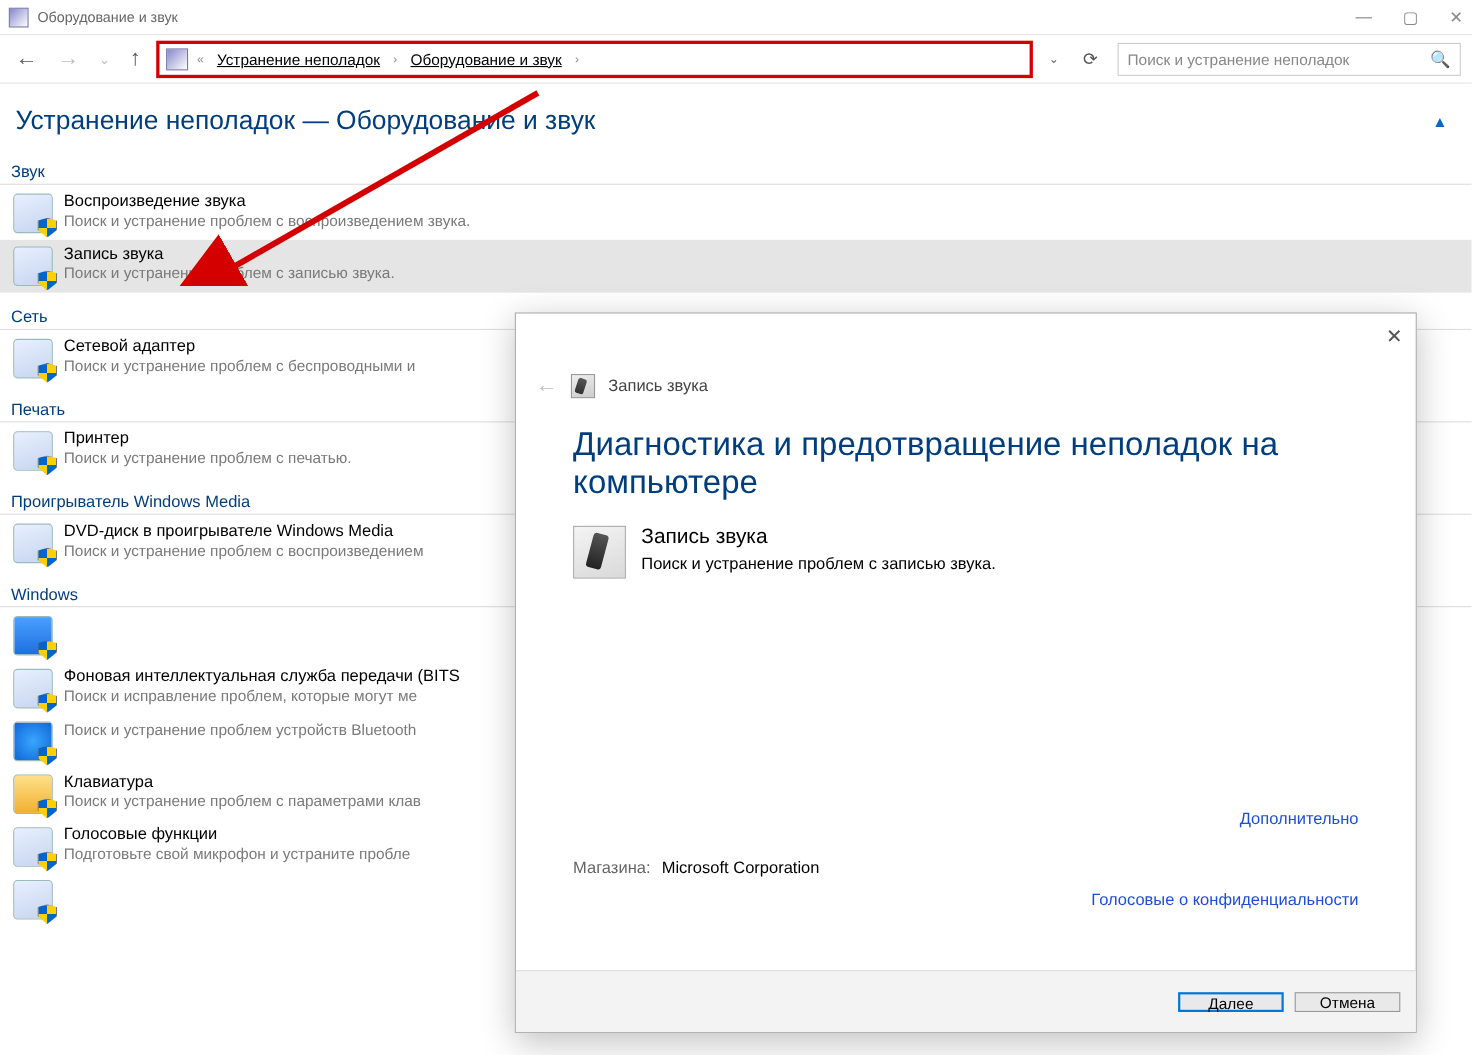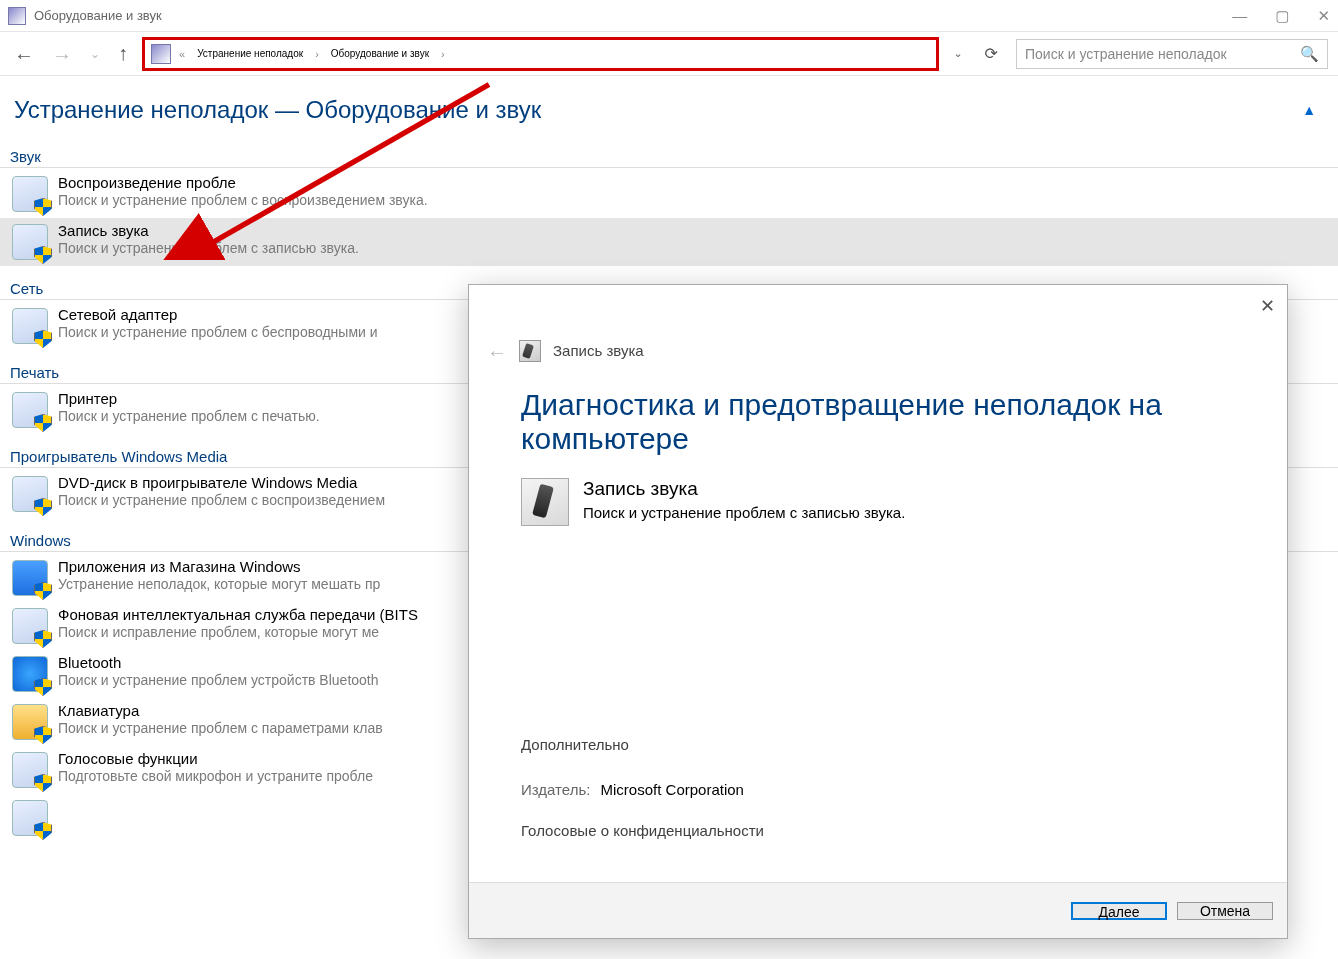--- a/index.html
+++ b/index.html
@@ -50,21 +50,21 @@
     gap: 6px;
     background: #fff;
   }
   .bcicon {
     width: 20px; height: 20px;
     background: linear-gradient(135deg,#88c 0,#fff 100%);
     border: 1px solid #77a;
     display:inline-block;
   }
   .bc-chev { color:#888; font-size:11px; padding:0 2px; }
-  .bc-item { color:#000; font-size: 10px; padding: 2px 4px; cursor: pointer; }
+  .bc-item { color:#000; font-size: 14px; padding: 2px 4px; cursor: pointer; text-decoration: underline; }
   .bc-dd { color:#666; font-size:11px; padding:0 4px; cursor:pointer; }
   .refresh { color:#555; font-size:16px; padding:0 8px; cursor:pointer; }
   .searchbox {
     width: 312px; height: 30px;
     border: 1px solid #ccc;
     display:flex; align-items:center;
     padding: 0 8px;
     color:#888;
     justify-content:space-between;
   }
@@ -179,21 +179,21 @@
     content:"";
     position:absolute; left:14px; top:6px;
     width:14px; height:32px;
     background:linear-gradient(#555,#222);
     border-radius:3px;
     transform:rotate(15deg);
   }
   .wiz-h2 { font-size:19px; color:#000; }
   .wiz-desc { font-size:15px; color:#000; margin-top:4px; }
   .wiz-links { margin-top: 210px; }
-  .wiz-link { color:#404040; font-size:15px; display:block; margin-top:24px; cursor:pointer; }
+  .wiz-link { color:#1d4ed8; font-size:15px; display:block; margin-top:12px; cursor:pointer;text-align:right; }
   .wiz-pub { margin-top:28px; font-size:15px; }
   .wiz-pub .lbl { color:#666; margin-right:6px; }
   .wizard-footer {
     height:56px;
     border-top:1px solid #ddd;
     display:flex; align-items:center; justify-content:flex-end;
     gap:10px; padding:0 14px;
     background:#f3f3f3;
   }
   .btn {
@@ -245,21 +245,21 @@
 
   <div class="catlist">
 
     <div class="category-label">Звук</div>
     <div class="ts-item">
       <div class="ts-icon">
           <div class="base"></div>
           <div class="shield"></div>
         </div>
       <div class="ts-text">
-        <div class="ts-title">Воспроизведение пробле</div>
+        <div class="ts-title">Воспроизведение звука</div>
         <div class="ts-desc">Поиск и устранение проблем с воспроизведением звука.</div>
       </div>
     </div>
     <div class="ts-item selected">
       <div class="ts-icon">
           <div class="base"></div>
           <div class="shield"></div>
         </div>
       <div class="ts-text">
         <div class="ts-title">Запись звука</div>
@@ -302,42 +302,37 @@
         <div class="ts-desc">Поиск и устранение проблем с воспроизведением</div>
       </div>
     </div>
 
     <div class="category-label">Windows</div>
     <div class="ts-item">
       <div class="ts-icon">
           <div class="base" style="background:linear-gradient(#4aa0ff,#1d6fe0)"></div>
           <div class="shield"></div>
         </div>
-      <div class="ts-text">
-        <div class="ts-title">Приложения из Магазина Windows</div>
-        <div class="ts-desc">Устранение неполадок, которые могут мешать пр</div>
-      </div>
     </div>
     <div class="ts-item">
       <div class="ts-icon">
           <div class="base"></div>
           <div class="shield"></div>
         </div>
       <div class="ts-text">
         <div class="ts-title">Фоновая интеллектуальная служба передачи (BITS</div>
         <div class="ts-desc">Поиск и исправление проблем, которые могут ме</div>
       </div>
     </div>
     <div class="ts-item">
       <div class="ts-icon">
           <div class="base" style="background:radial-gradient(#3aa5ff,#0e66d6)"></div>
           <div class="shield"></div>
         </div>
       <div class="ts-text">
-        <div class="ts-title">Bluetooth</div>
         <div class="ts-desc">Поиск и устранение проблем устройств Bluetooth</div>
       </div>
     </div>
     <div class="ts-item">
       <div class="ts-icon">
           <div class="base" style="background:linear-gradient(#ffe08a,#f0b030)"></div>
           <div class="shield"></div>
         </div>
       <div class="ts-text">
         <div class="ts-title">Клавиатура</div>
@@ -388,21 +383,21 @@
     <div class="wiz-row">
       <div class="wiz-bigicon"></div>
       <div>
         <div class="wiz-h2">Запись звука</div>
         <div class="wiz-desc">Поиск и устранение проблем с записью звука.</div>
       </div>
     </div>
     <div class="wiz-links">
       <span class="wiz-link">Дополнительно</span>
       <div class="wiz-pub">
-        <span class="lbl">Издатель:</span>
+        <span class="lbl">Магазина:</span>
         <span>Microsoft Corporation</span>
       </div>
       <span class="wiz-link">Голосовые о конфиденциальности</span>
     </div>
   </div>
   <div class="wizard-footer">
     <button class="btn primary">Далее</button>
     <button class="btn">Отмена</button>
   </div>
 </div>

